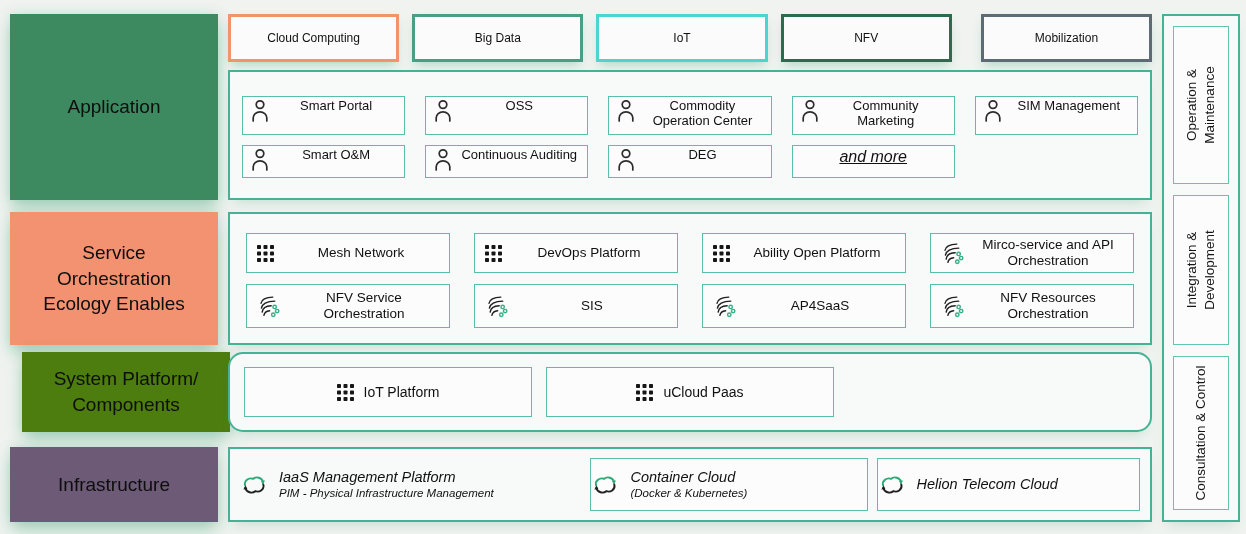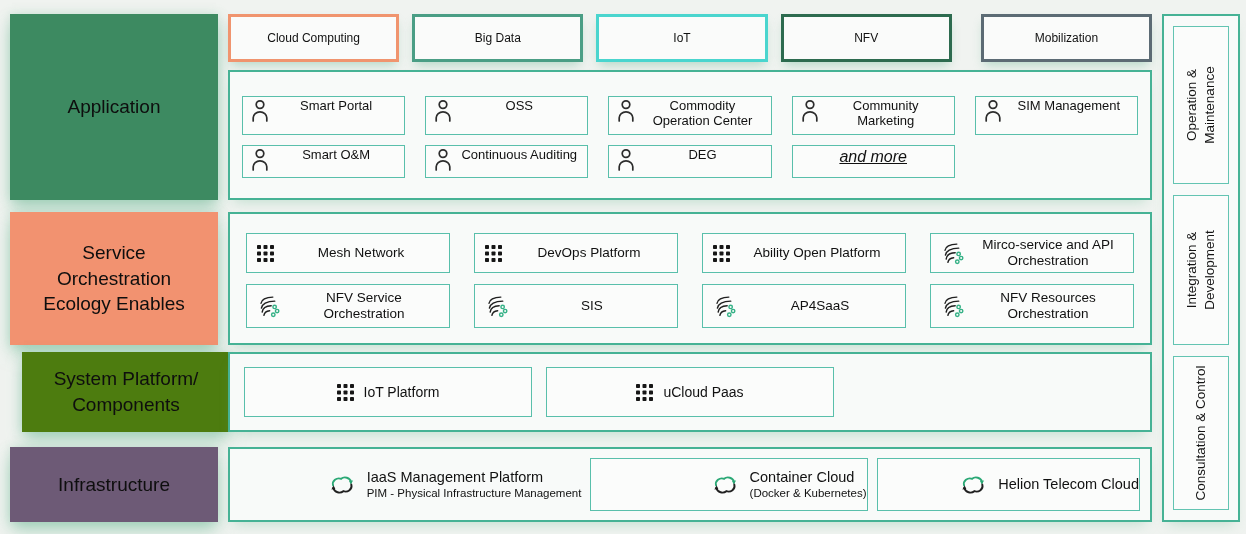--- a/index.html
+++ b/index.html
@@ -51,26 +51,26 @@
   .app-item.more { justify-content:center; }
   .app-item.more .lbl { font-style:italic; text-decoration:underline; font-size:16px; flex:0 1 auto; }
 
   #sec-service { top:212px; height:133px; padding:19px 16px 15px;
     display:grid; grid-template-columns:repeat(4,1fr); grid-template-rows:40px auto; gap:11px 24px; }
   .svc-item { display:flex; align-items:center; padding:2px 10px; gap:9px;
     font-size:13.5px; line-height:1.2; }
   .svc-item .lbl { flex:1; text-align:center; }
 
   #sec-system { top:352px; height:80px; padding:13px 14px;
-    display:grid; grid-template-columns:repeat(3,1fr); gap:14px; }
+    display:grid; grid-template-columns:repeat(3,1fr); gap:14px;border-radius:15px; }
   .sys-item { display:flex; align-items:center; justify-content:center; gap:10px; font-size:14px; }
 
   #sec-infrastructure { top:447px; height:75px; padding:9px 10px;
     display:flex; gap:9px; align-items:stretch; }
-  .infra-item { display:flex; align-items:center; justify-content:flex-end; gap:11px; font-size:14px; }
+  .infra-item { display:flex; align-items:center; justify-content:flex-start; gap:11px; font-size:14px;font-style:italic; }
   .infra-item.plain { border:none; background:transparent; }
   .infra-item.w1 { flex:350 0 0; }
   .infra-item.w2 { flex:282 0 0; }
   .infra-item.w3 { flex:268 0 0; }
   .infra-text { display:flex; flex-direction:column; line-height:1.3; text-align:left; }
   .infra-text .t { font-size:14.5px; }
   .infra-text .s { font-size:11.5px; }
   .infra-text .s:empty { display:none; }
 
   

